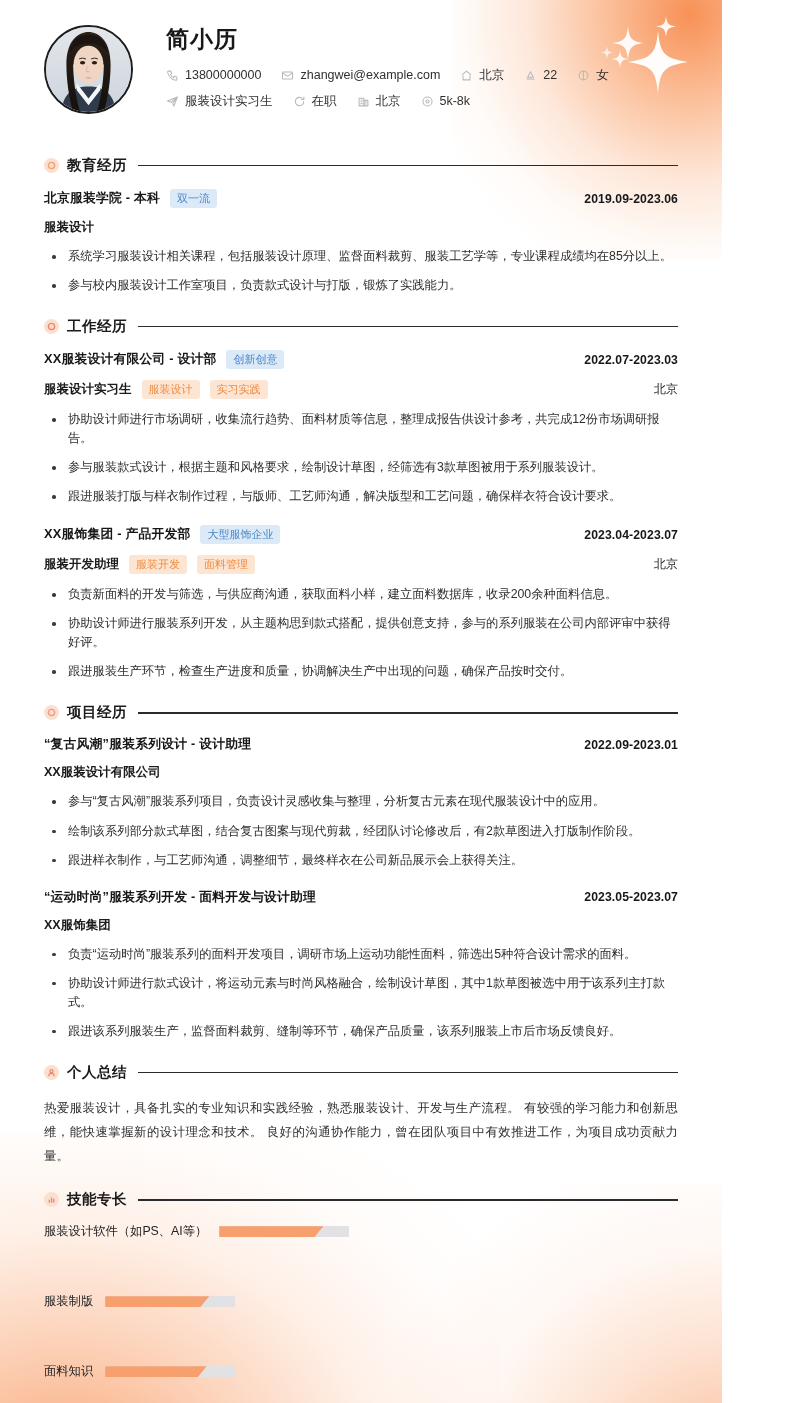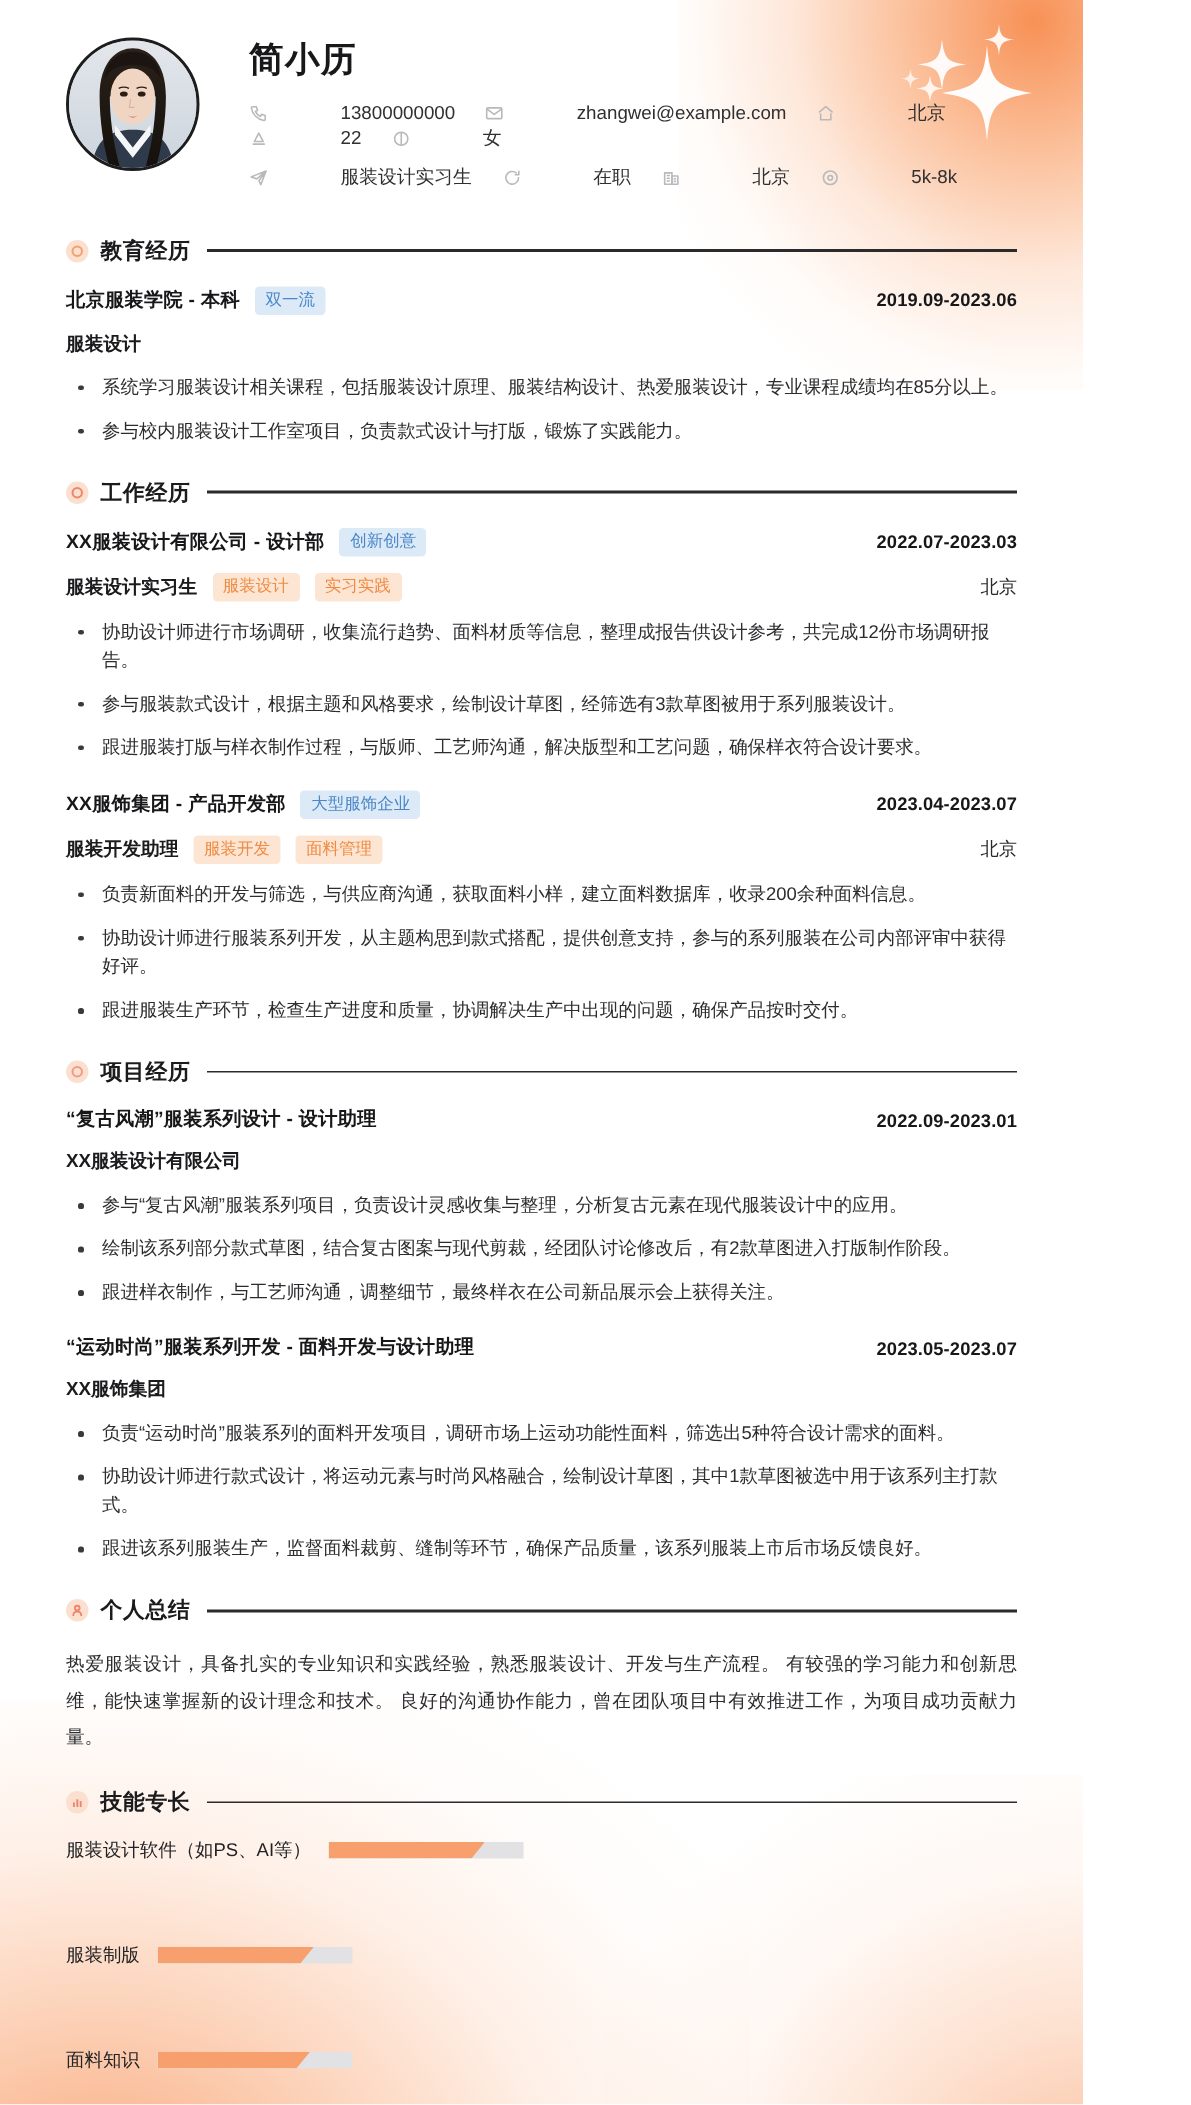--- a/index.html
+++ b/index.html
@@ -92,21 +92,21 @@
     margin-bottom: 13px;
   }
   .meta-row {
     display: flex;
     align-items: center;
     flex-wrap: wrap;
     font-size: 12.5px;
     color: #3a3a3d;
     margin-bottom: 9px;
   }
-  .meta-item { display: flex; align-items: center; margin-right: 20px; white-space: nowrap; gap: 42px; }
+  .meta-item { display: flex; align-items: center; margin-right: 20px; white-space: nowrap; }
   .meta-item .mi-icon {
     display: inline-flex;
     width: 13px; height: 13px;
     margin-right: 6px;
     color: #b7b9bd;
     flex: 0 0 auto;
   }
   .meta-item .mi-icon svg { width: 13px; height: 13px; display: block; }
   .meta-text { color: #303033; }
 
@@ -465,21 +465,21 @@
           <div class="entry-left">
             <span class="entry-title">北京服装学院 - 本科</span>
             <span class="tag tag-blue">双一流</span>
           </div>
           <span class="entry-date">2019.09-2023.06</span>
         </div>
         <div class="entry-line">
           <span class="entry-sub">服装设计</span>
         </div>
         <ul class="bullets">
-          <li>系统学习服装设计相关课程，包括服装设计原理、服装结构设计、热爱服装设计，专业课程成绩均在85分以上。</li>
+          <li>系统学习服装设计相关课程，包括服装设计原理、监督面料裁剪、服装工艺学等，专业课程成绩均在85分以上。</li>
           <li>参与校内服装设计工作室项目，负责款式设计与打版，锻炼了实践能力。</li>
         </ul>
       </div>
     </div>
 
     <div class="section">
       <div class="section-head">
         <span class="sec-icon">
           <svg width="9" height="9" viewBox="0 0 12 12">
               <circle cx="6" cy="6" r="4.2" fill="none" stroke="#f0846b" stroke-width="1.8"></circle>

